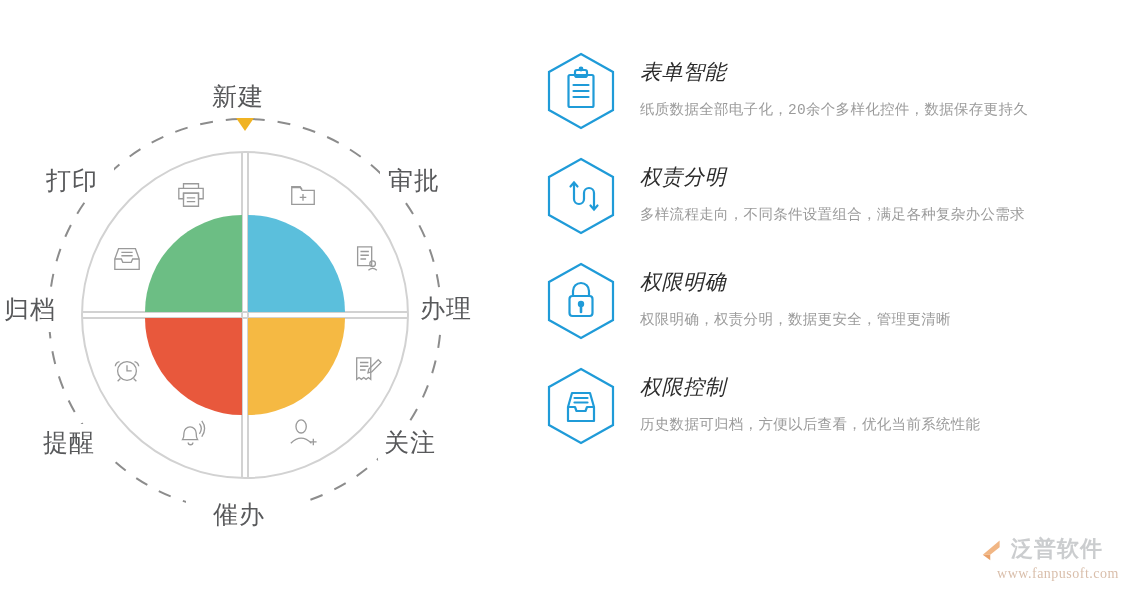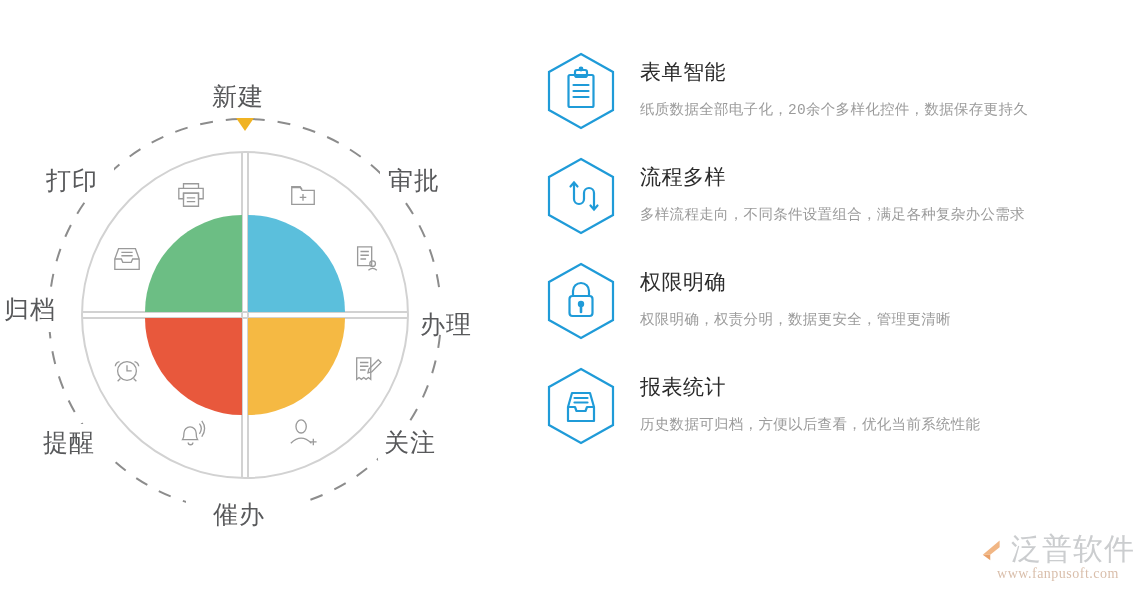--- a/index.html
+++ b/index.html
@@ -49,20 +49,21 @@
     left: 10px; top: 6px;
     width: 70px; height: 78px;
   }
   .feat-hex svg { display:block; width:100%; height:100%; }
   .feat-title {
     font-size: 21px;
     color: #2b2b2b;
     line-height: 1;
     padding-top: 15px;
     letter-spacing: 0.5px;
+    font-style: italic;
   }
   .feat-desc {
     font-size: 14.5px;
     color: #9b9b9b;
     line-height: 1;
     padding-top: 21px;
     letter-spacing: 0.3px;
     font-family: Liberation Mono, monospace;
   }
 
@@ -70,23 +71,23 @@
   #watermark {
     position: absolute;
     right: 8px; bottom: 6px;
     width: 160px; height: 58px;
     opacity: .92;
   }
   #wm-row { display:flex; align-items:center; }
   #wm-mark { width: 30px; height: 30px; margin-right: 2px; flex: none; }
   #wm-mark svg { display:block; width:100%; height:100%; }
   #wm-text {
-    font-size: 30px;
+    font-size: 22px;
     color: #c7c9cb;
-    font-weight: normal;
+    font-weight: bold;
     letter-spacing: 1px;
     line-height: 1;
   }
   #wm-url {
     font-size: 14px;
     color: #d6b9a4;
     font-family: "Liberation Serif", "DejaVu Serif", serif;
     letter-spacing: .5px;
     text-align: center;
     padding-right: 2px;
@@ -123,21 +124,21 @@
       <rect x="34" y="168" width="80" height="34" fill="#ffffff"></rect>
       <rect x="380" y="168" width="80" height="34" fill="#ffffff"></rect>
       <rect x="0" y="296" width="66" height="36" fill="#ffffff"></rect>
       <rect x="416" y="296" width="84" height="36" fill="#ffffff"></rect>
       <rect x="36" y="424" width="84" height="36" fill="#ffffff"></rect>
       <rect x="378" y="424" width="84" height="36" fill="#ffffff"></rect>
     </svg>
 
     <div class="wheel-label" style="left:212px; top:84px;">新建</div>
     <div class="wheel-label" style="left:388px; top:168px;">审批</div>
-    <div class="wheel-label" style="left:420px; top:296px;margin-top:16px;">办理</div>
+    <div class="wheel-label" style="left:420px; top:296px;">办理</div>
     <div class="wheel-label" style="left:384px; top:430px;">关注</div>
     <div class="wheel-label" style="left:213px; top:502px;">催办</div>
     <div class="wheel-label" style="left:43px; top:430px;">提醒</div>
     <div class="wheel-label" style="left:4px; top:297px;">归档</div>
     <div class="wheel-label" style="left:46px; top:168px;">打印</div>
 
     <div class="inner-icon" style="left:288px; top:180px;">
       <svg viewBox="0 0 32 32" fill="none" stroke="currentColor" stroke-width="1.4">
         <path d="M4 8 h9 l2 3 h13 v15 H4 Z"></path>
         <path d="M4 8 v-1 h9 l2 3"></path>
@@ -230,21 +231,21 @@
       <div class="feat-hex">
         <svg viewBox="0 0 70 78" fill="none">
           <polygon points="35,2 67,20 67,58 35,76 3,58 3,20" stroke="#1f9bd8" stroke-width="2.2" fill="none"></polygon>
           <g stroke="#1f9bd8" stroke-width="2.2" fill="none" stroke-linecap="round">
             <path d="M28 26 v16 a5 5 0 0 0 10 0 v-6 a5 5 0 0 1 10 0 v16"></path>
             <path d="M24.5 29.5 L28 25.5 L31.5 29.5"></path>
             <path d="M44.5 48.5 L48 52.5 L51.5 48.5"></path>
           </g>
         </svg>
       </div>
-      <div class="feat-title">流程多样</div>
+      <div class="feat-title">权责分明</div>
       <div class="feat-desc">多样流程走向，不同条件设置组合，满足各种复杂办公需求</div>
     </div>
 
     <div class="feature">
       <div class="feat-hex">
         <svg viewBox="0 0 70 78" fill="none">
           <polygon points="35,2 67,20 67,58 35,76 3,58 3,20" stroke="#1f9bd8" stroke-width="2.2" fill="none"></polygon>
           <path d="M27 34 v-5 a8 8 0 0 1 16 0 v5" stroke="#1f9bd8" stroke-width="2.2" fill="none"></path>
           <rect x="23.5" y="34" width="23" height="20" rx="3" stroke="#1f9bd8" stroke-width="2.2" fill="none"></rect>
           <circle cx="35" cy="42" r="3.2" fill="#1f9bd8"></circle>
@@ -261,21 +262,21 @@
         <svg viewBox="0 0 70 78" fill="none">
           <polygon points="35,2 67,20 67,58 35,76 3,58 3,20" stroke="#1f9bd8" stroke-width="2.2" fill="none"></polygon>
           <path d="M22 40 L26 26 h18 l4 14 v14 H22 Z" stroke="#1f9bd8" stroke-width="2.2" fill="none" stroke-linejoin="round"></path>
           <path d="M22 40 h7 l1.5 4 h9 L41 40 h7" stroke="#1f9bd8" stroke-width="2.2" fill="none" stroke-linejoin="round"></path>
           <g stroke="#1f9bd8" stroke-width="2.2" stroke-linecap="round">
             <path d="M28.5 31 h13"></path>
               <path d="M28.5 35.5 h13"></path>
           </g>
         </svg>
       </div>
-      <div class="feat-title">报表统计</div>
+      <div class="feat-title">权限控制</div>
       <div class="feat-desc">历史数据可归档，方便以后查看，优化当前系统性能</div>
     </div>
   </div>
 
   <div id="watermark">
     <div id="wm-row">
       <div id="wm-mark">
         <svg viewBox="0 0 32 32">
           <path d="M4 22 L22 7 L22 14 L12 22 Z" fill="#f0b07a"></path>
           <path d="M4 22 L12 22 L12 28 Z" fill="#e89a5e"></path>

